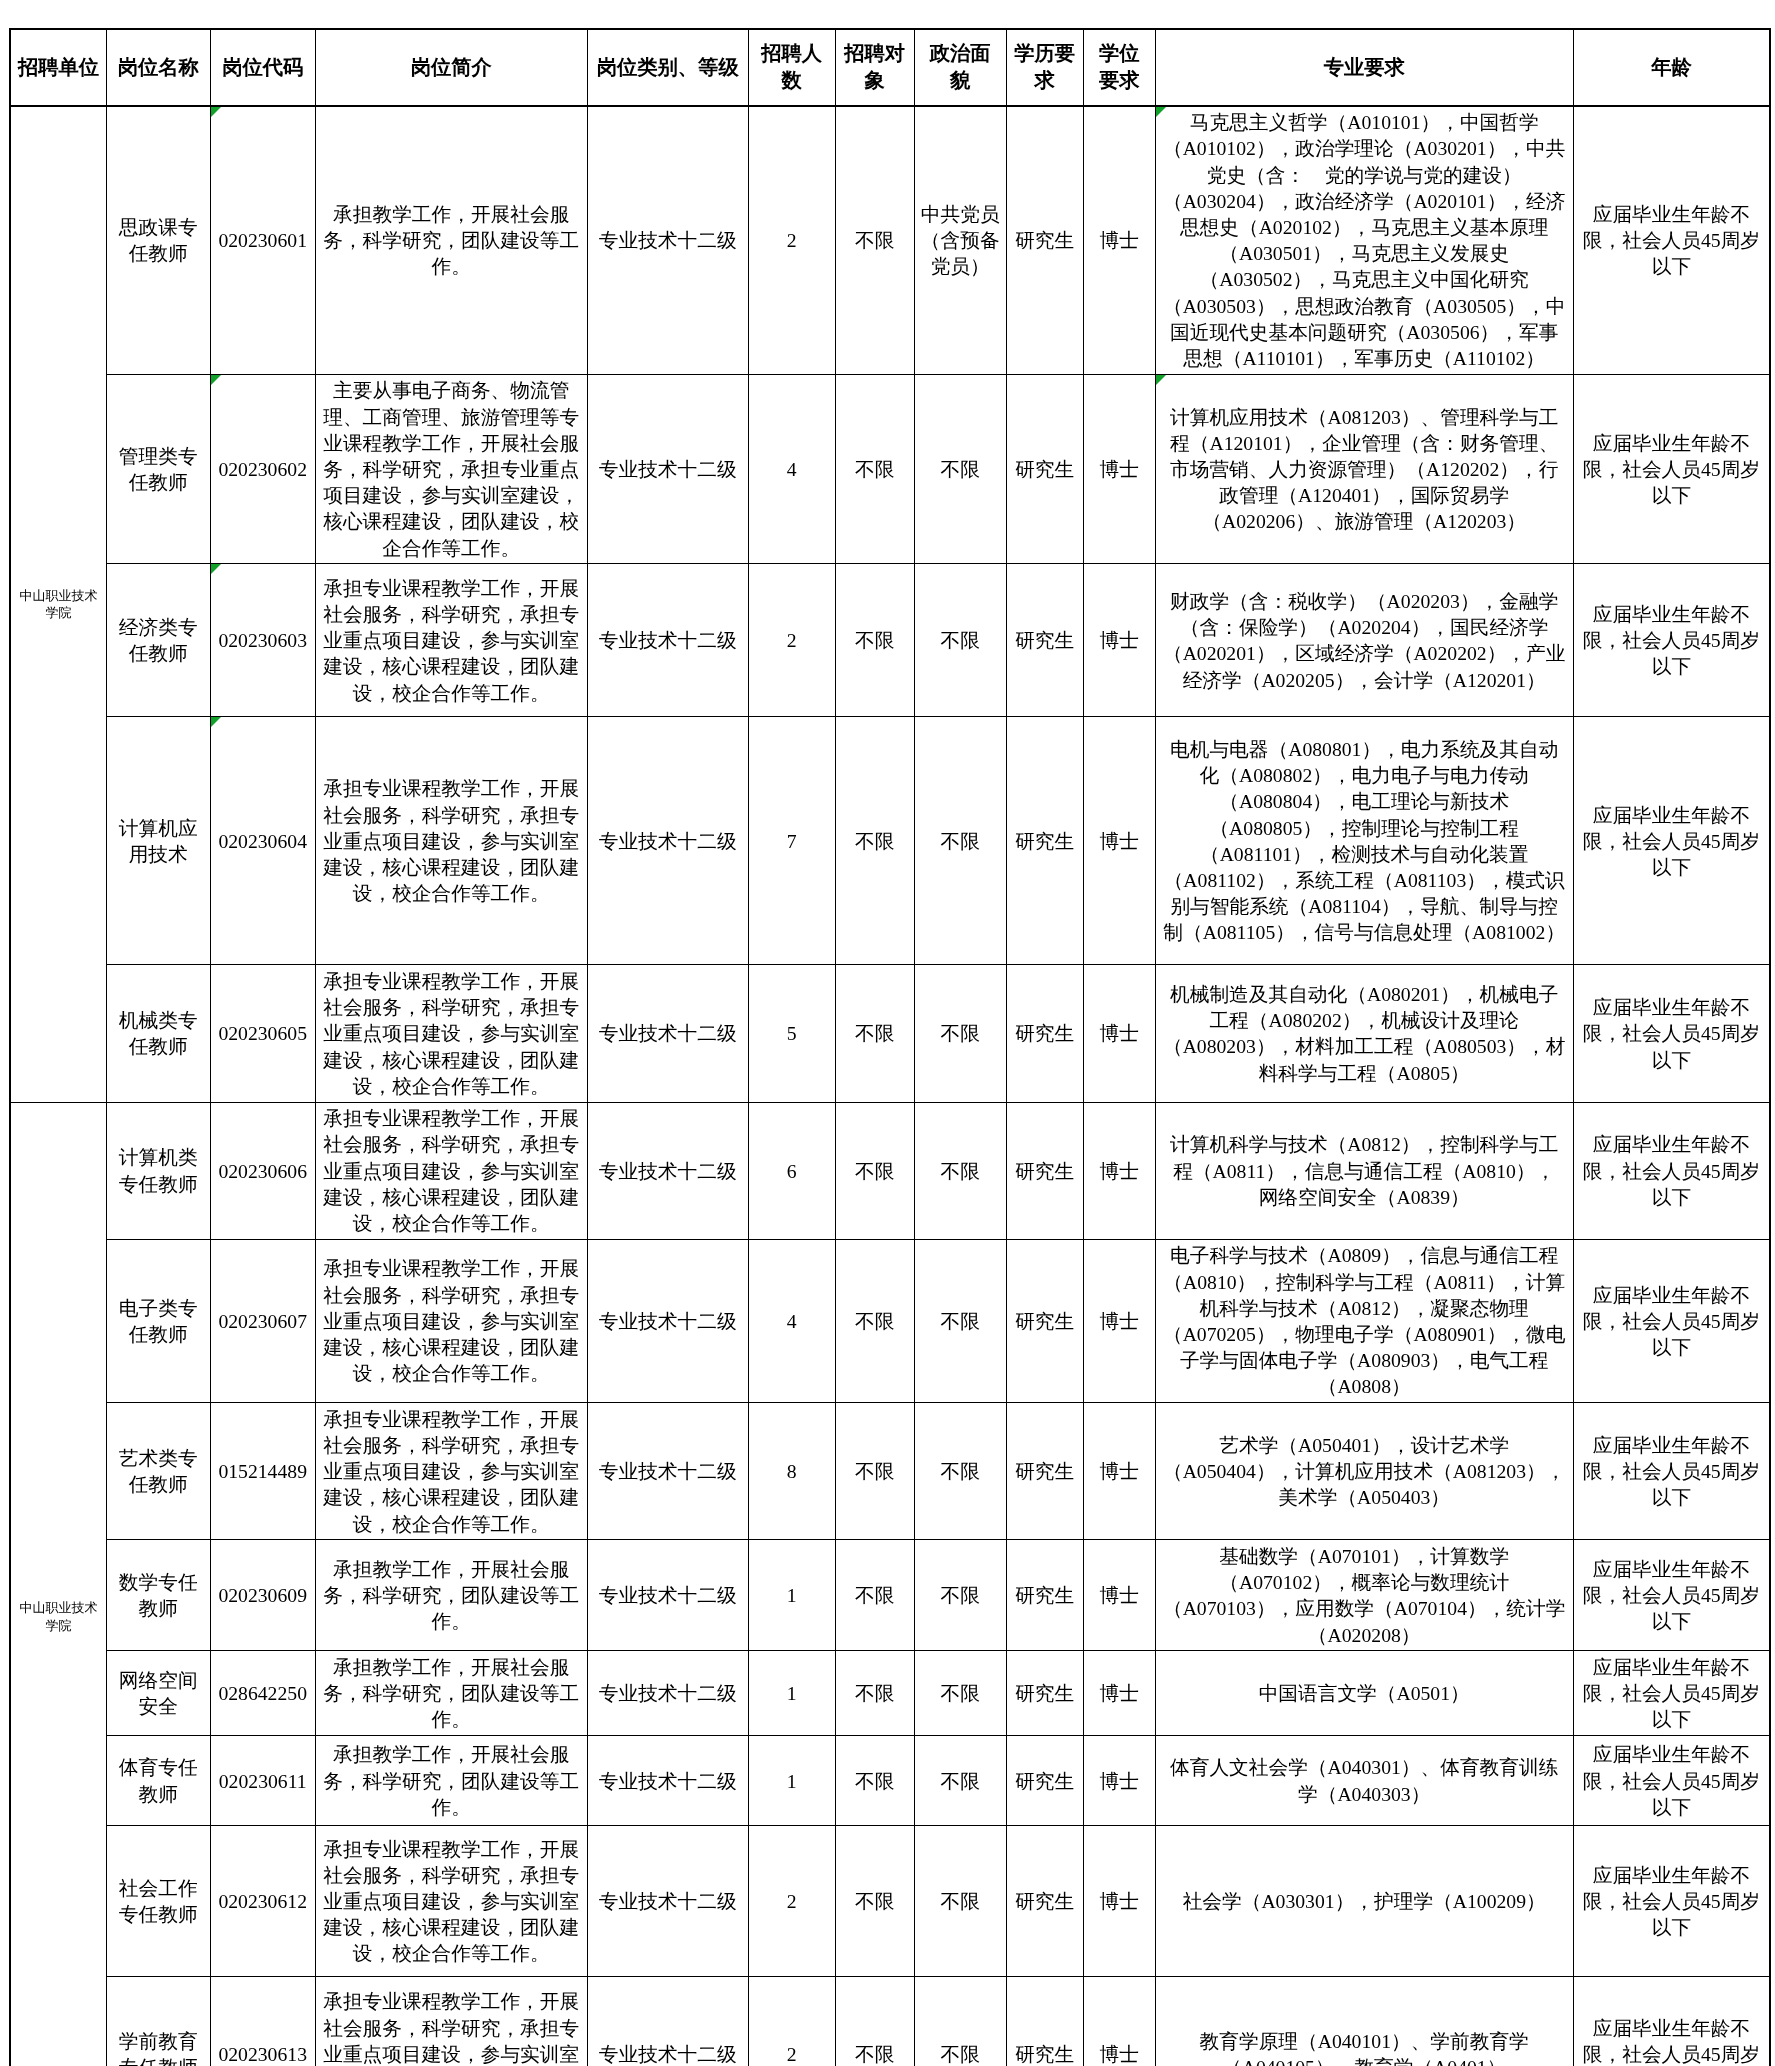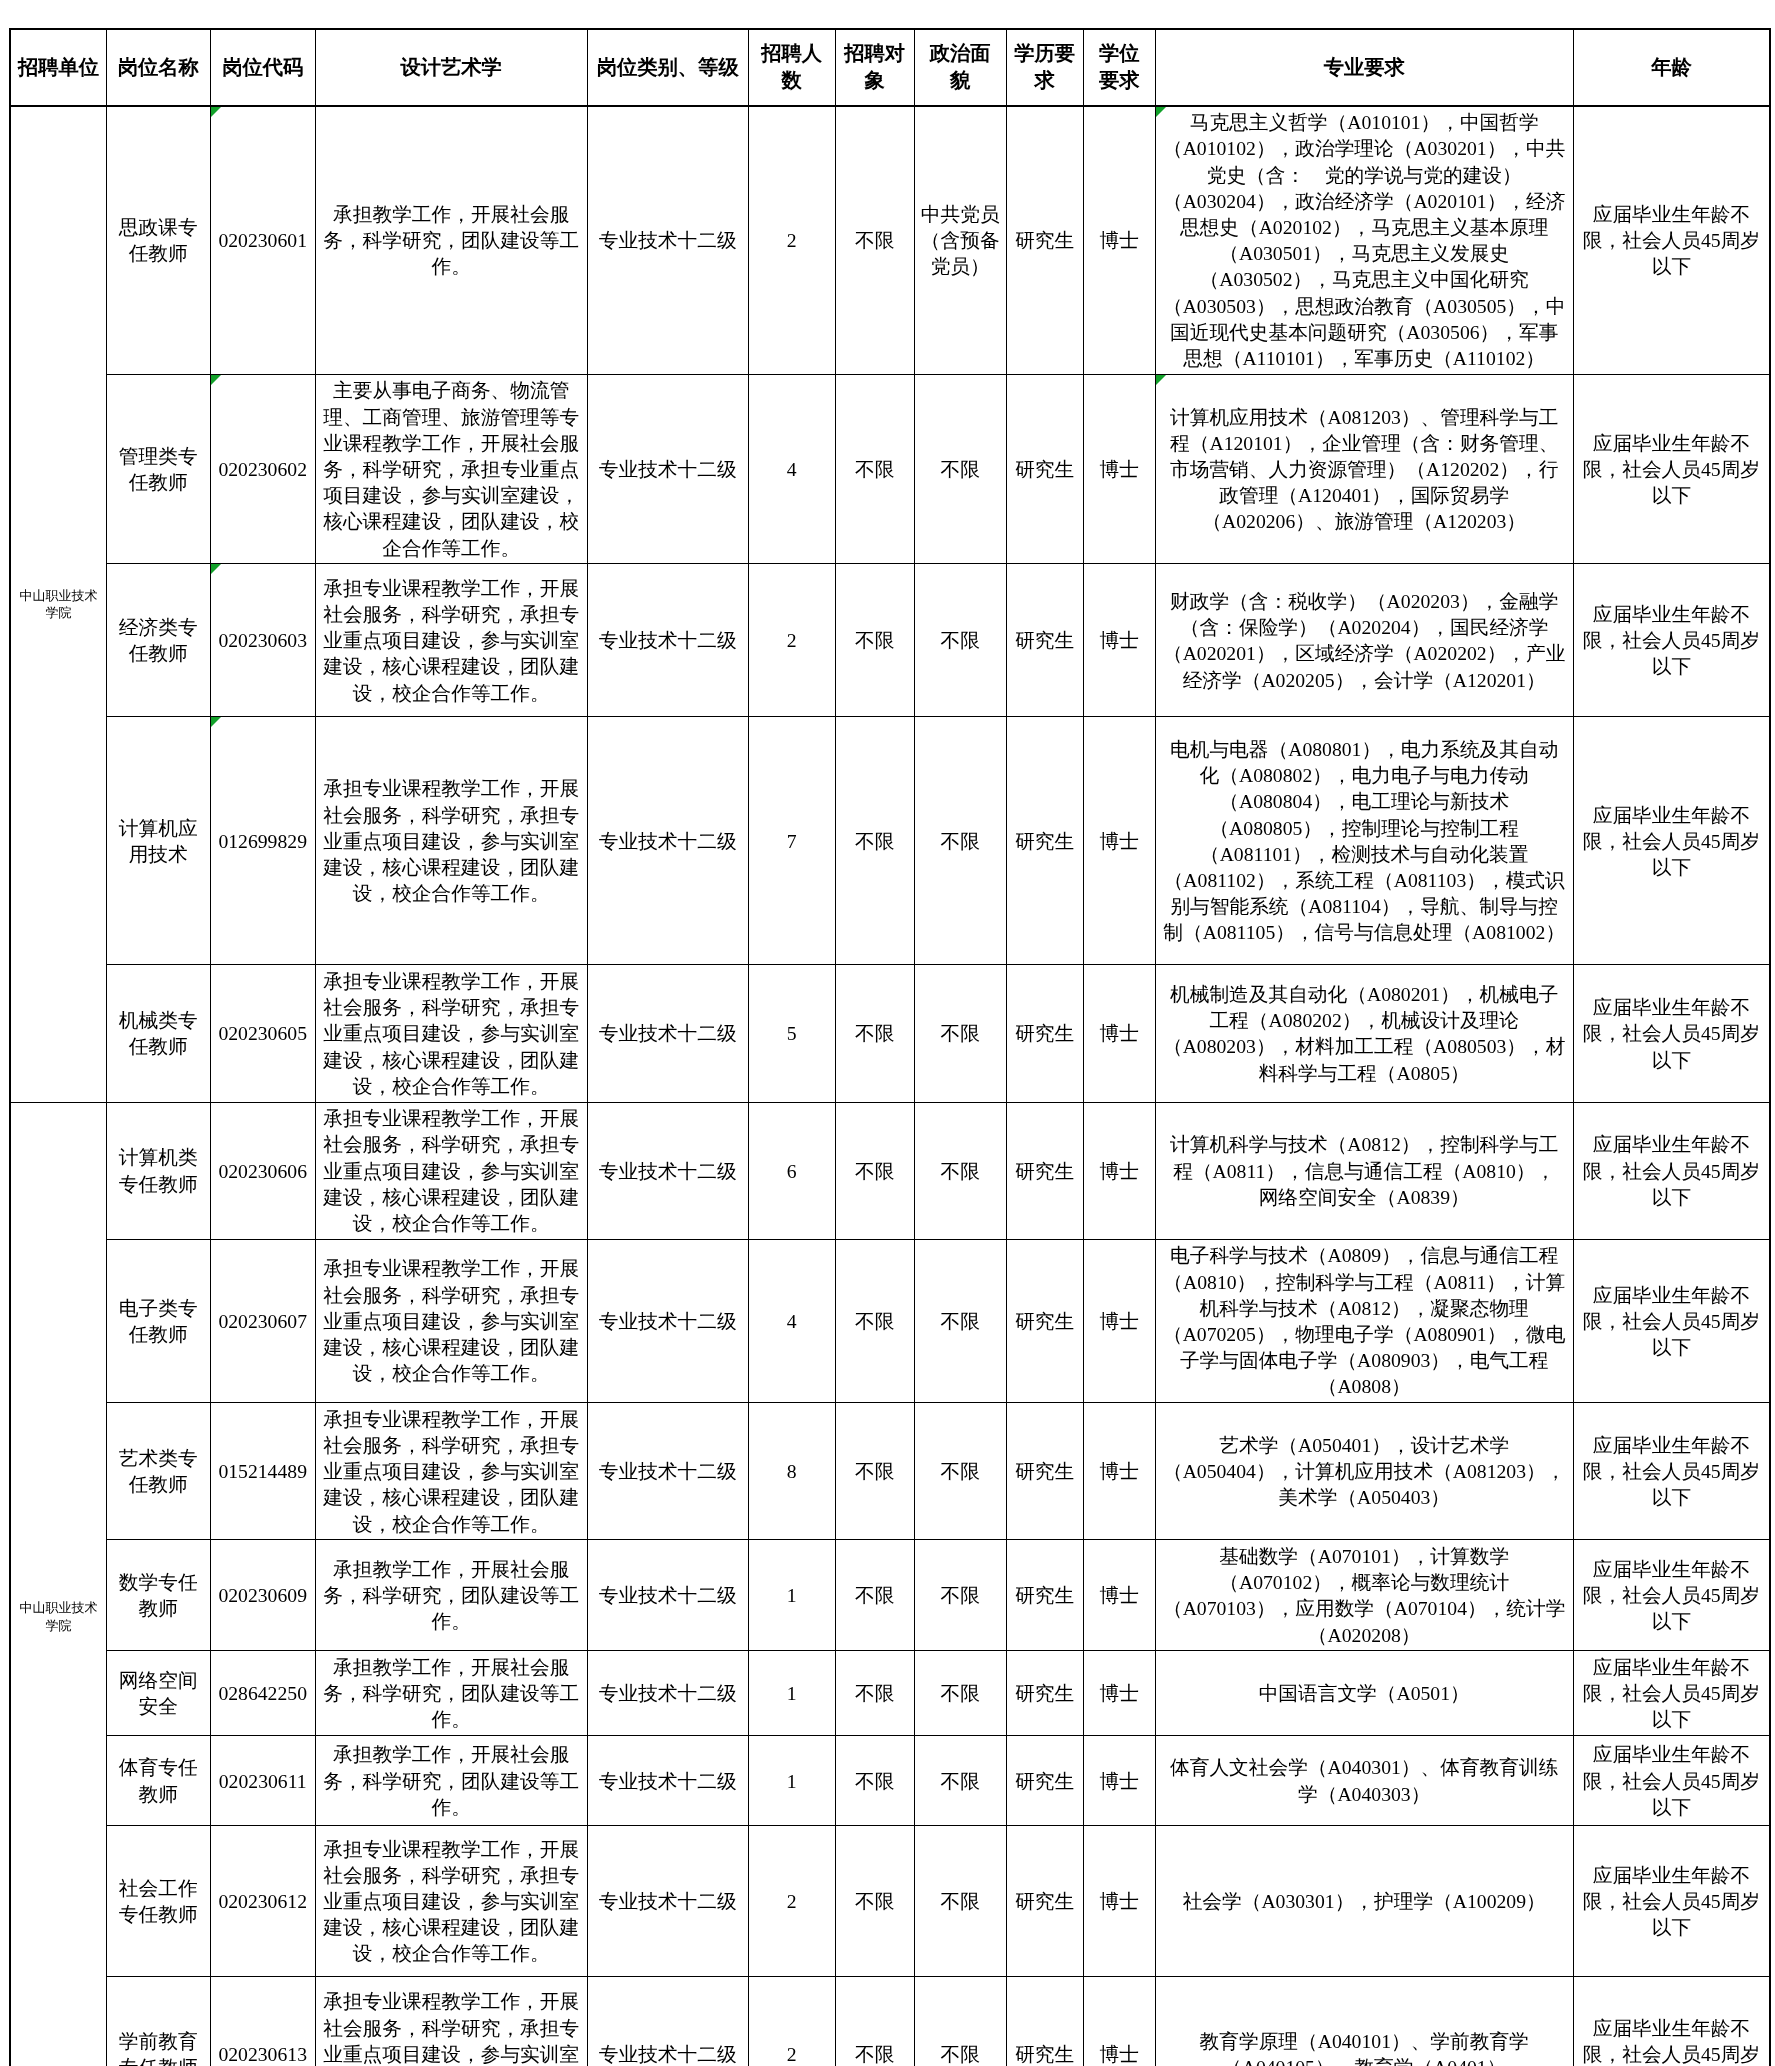--- a/index.html
+++ b/index.html
@@ -37,21 +37,21 @@
         <col style="width:77px">
       <col style="width:72px">
         <col style="width:418px">
         <col style="width:197px">
     </colgroup>
     <thead>
       <tr>
           <th>招聘单位</th>
           <th>岗位名称</th>
           <th>岗位代码</th>
-          <th>设计艺术学</th>
+          <th>岗位简介</th>
           <th>岗位类别、等级</th>
           <th>招聘人数</th>
           <th>招聘对象</th>
           <th>政治面貌</th>
           <th>学历要求</th>
           <th>学位要求</th>
           <th>专业要求</th>
           <th>年龄</th>
         </tr>
     </thead>
@@ -91,21 +91,21 @@
           <td>2</td>
           <td>不限</td>
           <td>不限</td>
           <td>研究生</td>
           <td>博士</td>
           <td class="rel"><span>财政学（含：税收学）（A020203），金融学（含：保险学）（A020204），国民经济学（A020201），区域经济学（A020202），产业经济学（A020205），会计学（A120201）</span></td>
           <td>应届毕业生年龄不限，社会人员45周岁以下</td>
         </tr>
         <tr style="height: 248px;">
           <td>计算机应用技术</td>
-          <td class="code-cell rel"><span>012699829</span><i class="flag"></i></td>
+          <td class="code-cell rel"><span>020230604</span><i class="flag"></i></td>
           <td>承担专业课程教学工作，开展社会服务，科学研究，承担专业重点项目建设，参与实训室建设，核心课程建设，团队建设，校企合作等工作。</td>
           <td>专业技术十二级</td>
           <td>7</td>
           <td>不限</td>
           <td>不限</td>
           <td>研究生</td>
           <td>博士</td>
           <td class="rel"><span>电机与电器（A080801），电力系统及其自动化（A080802），电力电子与电力传动（A080804），电工理论与新技术（A080805），控制理论与控制工程（A081101），检测技术与自动化装置（A081102），系统工程（A081103），模式识别与智能系统（A081104），导航、制导与控制（A081105），信号与信息处理（A081002）</span></td>
           <td>应届毕业生年龄不限，社会人员45周岁以下</td>
         </tr>

